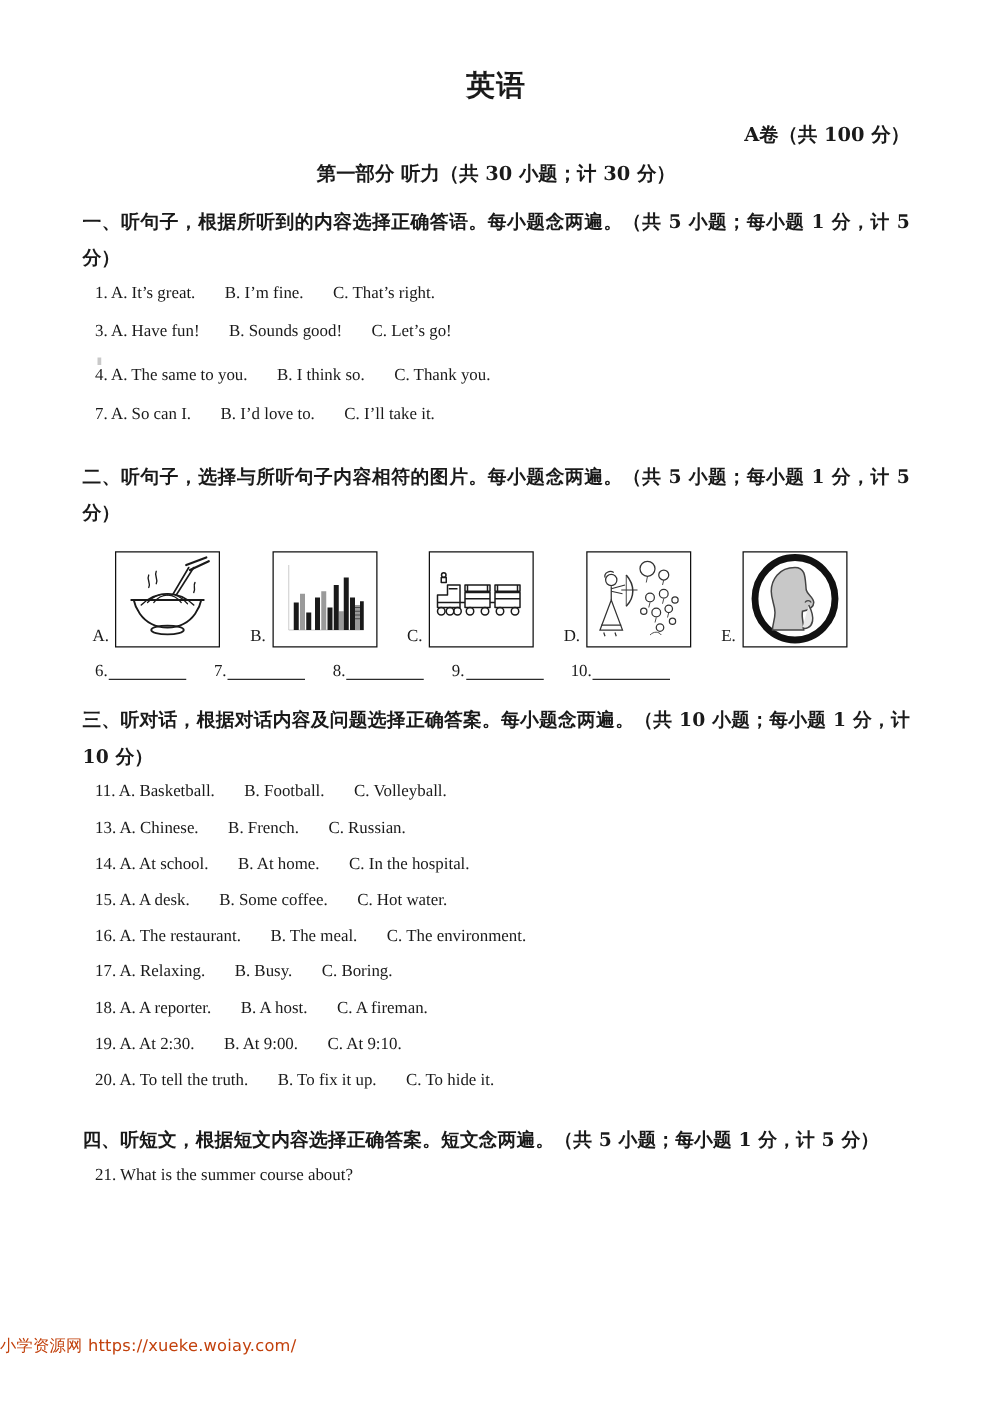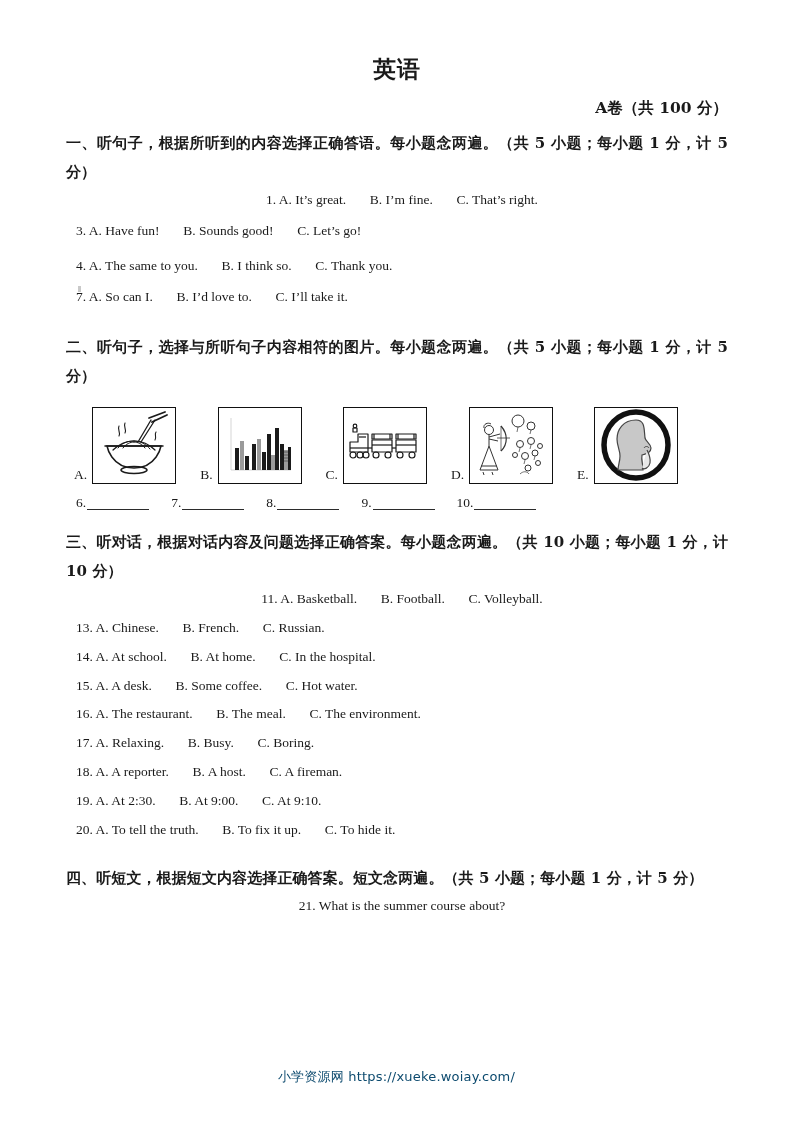--- a/index.html
+++ b/index.html
@@ -75,21 +75,21 @@
   }
   .qline {
     font-size: 13.5px;
     line-height: 1.1;
     margin: 0 0 16px 0;
     padding-left: 10px;
     white-space: pre;
     font-family: "Liberation Serif", "DejaVu Serif", serif;
   }
   .qline.tight { margin-bottom: 14px; }
-  .qline.first { margin-top: 6px; text-align: center; }
+  .qline.first { margin-top: 6px; }
 
   
   .artifact {
     position: absolute;
     left: 78px;
     top: 286px;
     width: 3px;
     height: 6px;
     background: #c9c9c9;
   }
@@ -149,35 +149,36 @@
 
   .gap-sm { height: 12px; }
   .gap-md { height: 18px; }
 
   
   .footer {
     position: absolute;
     left: 0;
     top: 1068px;
     width: 793px;
-    text-align: center;
+    text-align: left;
     font-size: 13px;
-    color: #0c4a6e;
+    color: #c2410c;
     font-family: "DejaVu Sans", "Liberation Sans", sans-serif;
     letter-spacing: 0.2px;
   }
 </style>
 </head>
 <body>
 
 <div class="page">
   <div class="content">
 
     <div class="doc-title">英语</div>
     <div class="sub-title">A卷（共 100 分）</div>
+    <div class="sub-title2">第一部分 听力（共 30 小题；计 30 分）</div>
 
     <div class="section-head">一、听句子，根据所听到的内容选择正确答语。每小题念两遍。（共 5 小题；每小题 1 分，计 5 分）</div>
     <div class="qlist">
       <div class="qline first">1. A. It’s great.       B. I’m fine.       C. That’s right.</div>
       <div class="qline" style="margin-bottom:20px;">3. A. Have fun!       B. Sounds good!       C. Let’s go!</div>
       <div class="qline">4. A. The same to you.       B. I think so.       C. Thank you.</div>
       <div class="qline">7. A. So can I.       B. I’d love to.       C. I’ll take it.</div>
     </div>
 
     <div class="gap-sm"></div>

